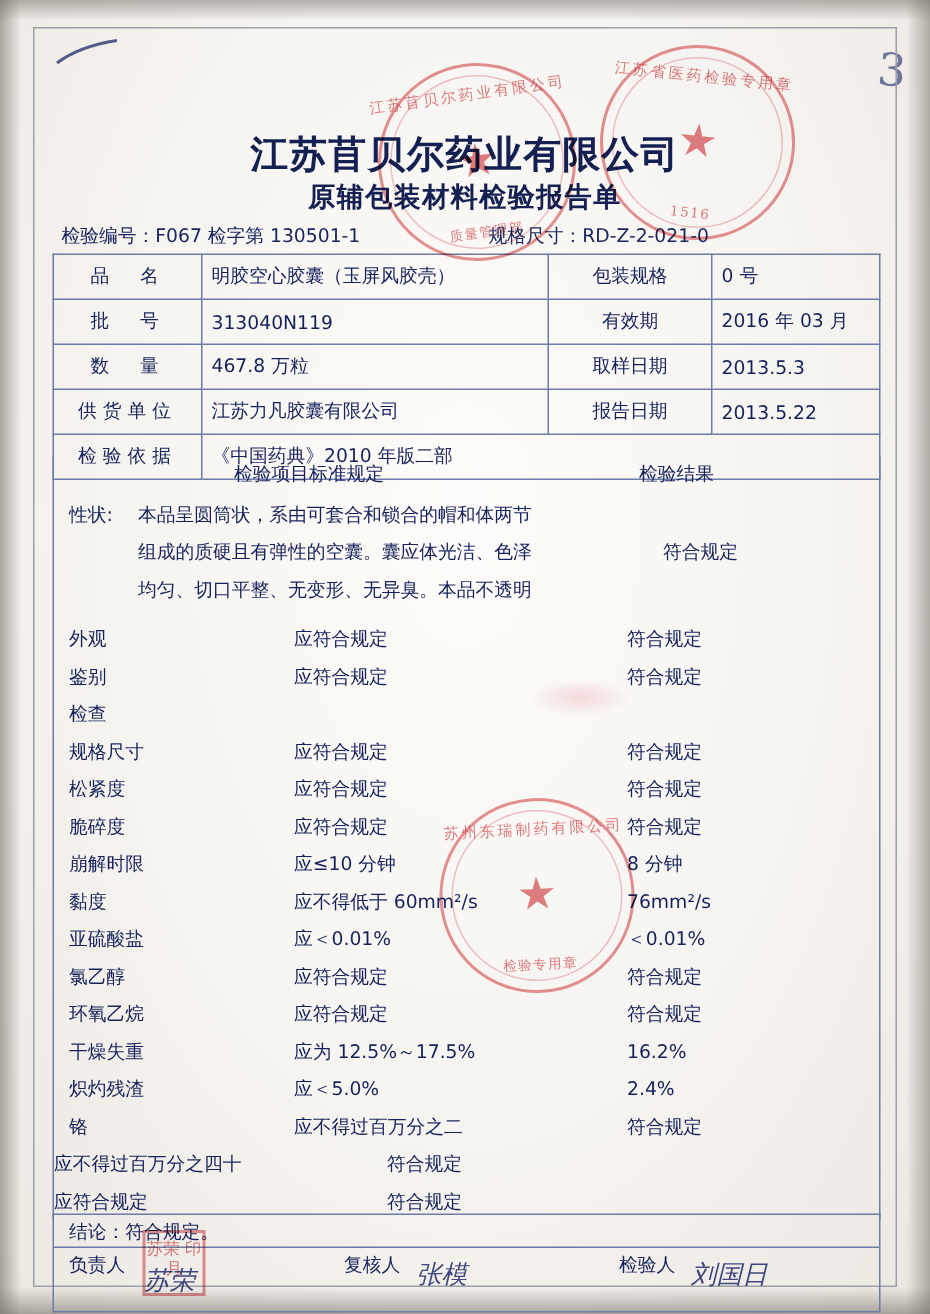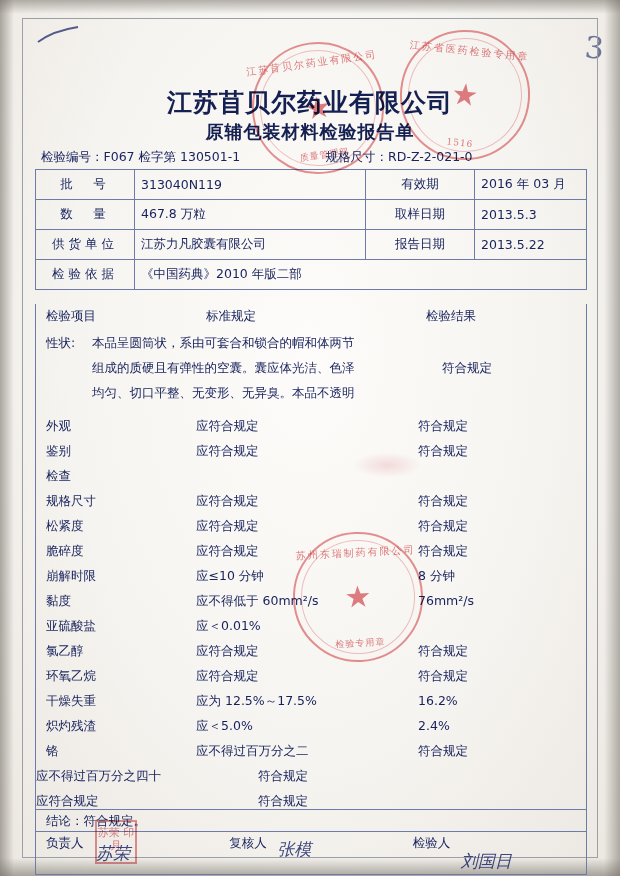--- a/index.html
+++ b/index.html
@@ -129,21 +129,21 @@
     border-right: 1px solid #6e7ba8;
     box-sizing: border-box;
     font-size: 12.5px;
     color: #16215c;
   }
   .res-head {
     display: flex;
     padding: 4px 0 5px 0;
     border-bottom: 0;
   }
-  .rh-1 { width: 160px; padding-left: 10px; }
+  .rh-1 { width: 160px; padding-left: 10px; text-align: right; }
   .rh-2 { width: 210px; }
   .rh-3 { flex: 1; text-align: left; padding-left: 10px;}
 
   .row {
     display: flex;
     align-items: flex-end;
     min-height: 25px;
     line-height: 25px;
   }
   .col-item { width: 160px; padding-left: 10px; box-sizing: border-box; }
@@ -326,20 +326,26 @@
         <div class="code-left">
           <span>检验编号：</span><span>F067 检字第 130501-1</span>
         </div>
         <div class="code-right">
           <span>规格尺寸：</span><span>RD-Z-2-021-0</span>
         </div>
       </div>
 
       <table class="info-table">
         <tbody>
+          <tr>
+            <td class="c-label">品　名</td>
+            <td class="c-value">明胶空心胶囊（玉屏风胶壳）</td>
+            <td class="c-label2">包装规格</td>
+            <td class="c-value2">0 号</td>
+          </tr>
           <tr>
             <td class="c-label">批　号</td>
             <td class="c-value">313040N119</td>
             <td class="c-label2">有效期</td>
             <td class="c-value2">2016 年 03 月</td>
           </tr>
           <tr>
             <td class="c-label">数　量</td>
             <td class="c-value">467.8 万粒</td>
             <td class="c-label2">取样日期</td>
@@ -417,20 +423,21 @@
           <div class="col-result">8 分钟</div>
         </div>
         <div class="row">
           <div class="col-item">黏度</div>
           <div class="col-spec">应不得低于 60mm²/s</div>
           <div class="col-result">76mm²/s</div>
         </div>
         <div class="row">
           <div class="col-item">亚硫酸盐</div>
           <div class="col-spec">应＜0.01%</div>
+          <div class="col-result">＜0.01%</div>
         </div>
         <div class="row">
           <div class="col-item">氯乙醇</div>
           <div class="col-spec">应符合规定</div>
           <div class="col-result">符合规定</div>
         </div>
         <div class="row">
           <div class="col-item">环氧乙烷</div>
           <div class="col-spec">应符合规定</div>
           <div class="col-result">符合规定</div>
@@ -467,21 +474,21 @@
         <div class="sig-cell">
           <span class="sig-label">负责人</span>
           <span class="hand" style="left:60px; top:10px;">苏荣</span>
         </div>
         <div class="sig-cell">
           <span class="sig-label">复核人</span>
           <span class="hand" style="left:58px; top:6px;">张模</span>
         </div>
         <div class="sig-cell">
           <span class="sig-label">检验人</span>
-          <span class="hand" style="left:58px; top:18px;font-family:Liberation Serif, serif;">刘国日</span>
+          <span class="hand" style="left:58px; top:6px;font-family:Liberation Serif, serif;">刘国日</span>
         </div>
       </div>
 
     </div>
   </div>
 
   <div class="smudge"></div>
 
   <div class="stamp" id="stamp-a">
     <div class="stamp-ring2"></div>

